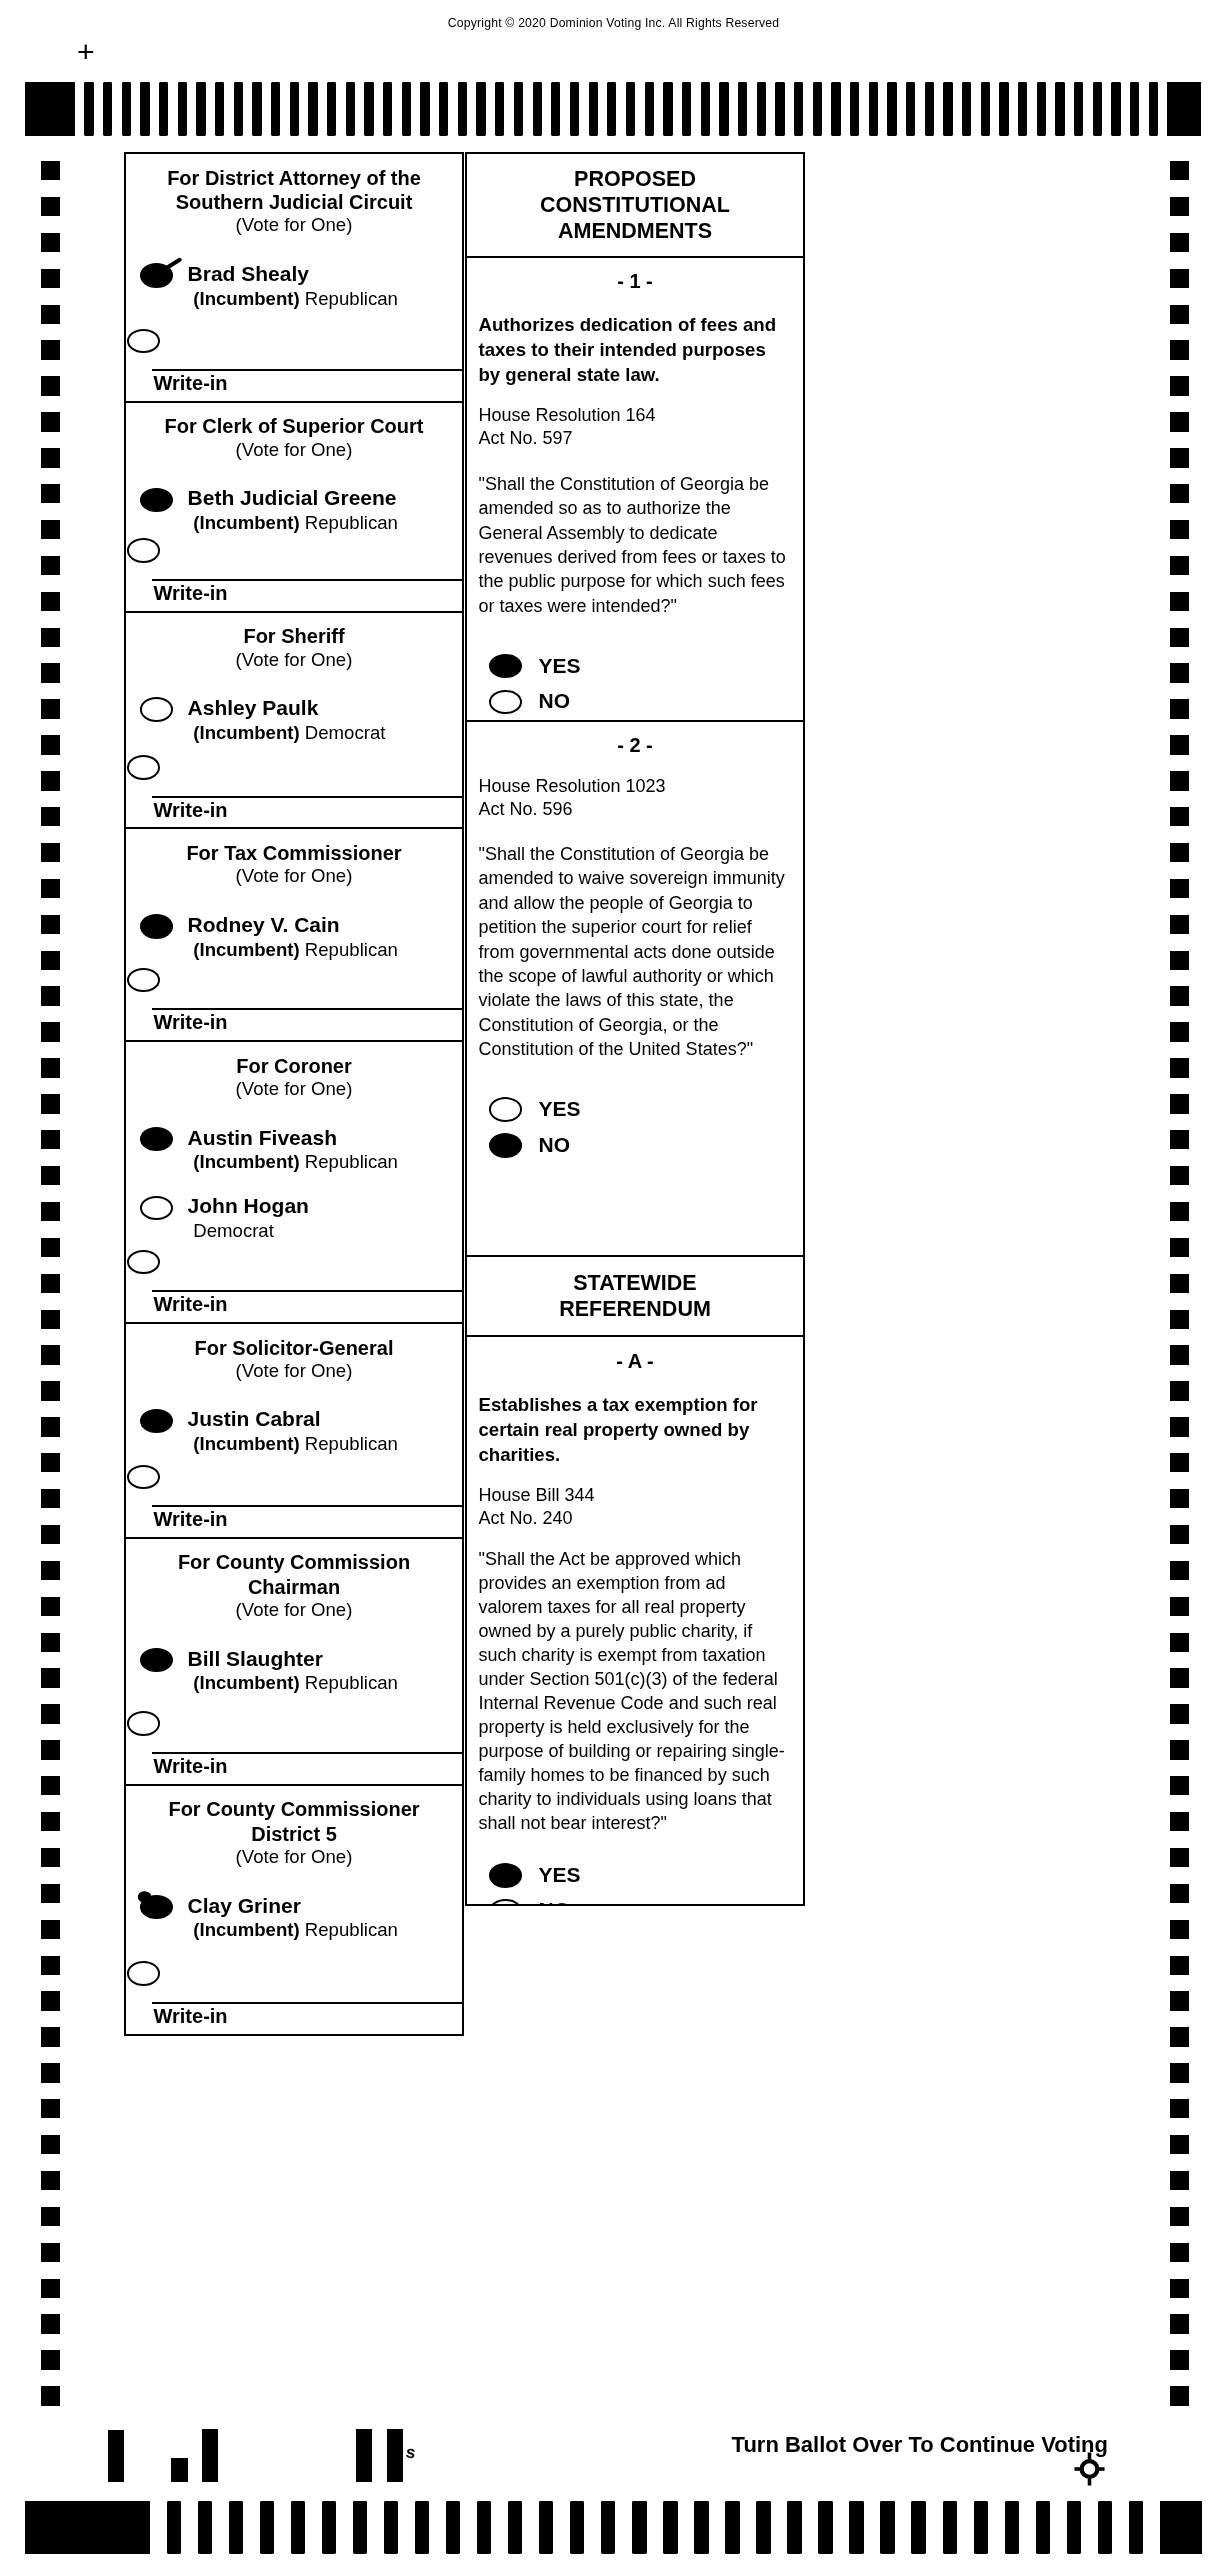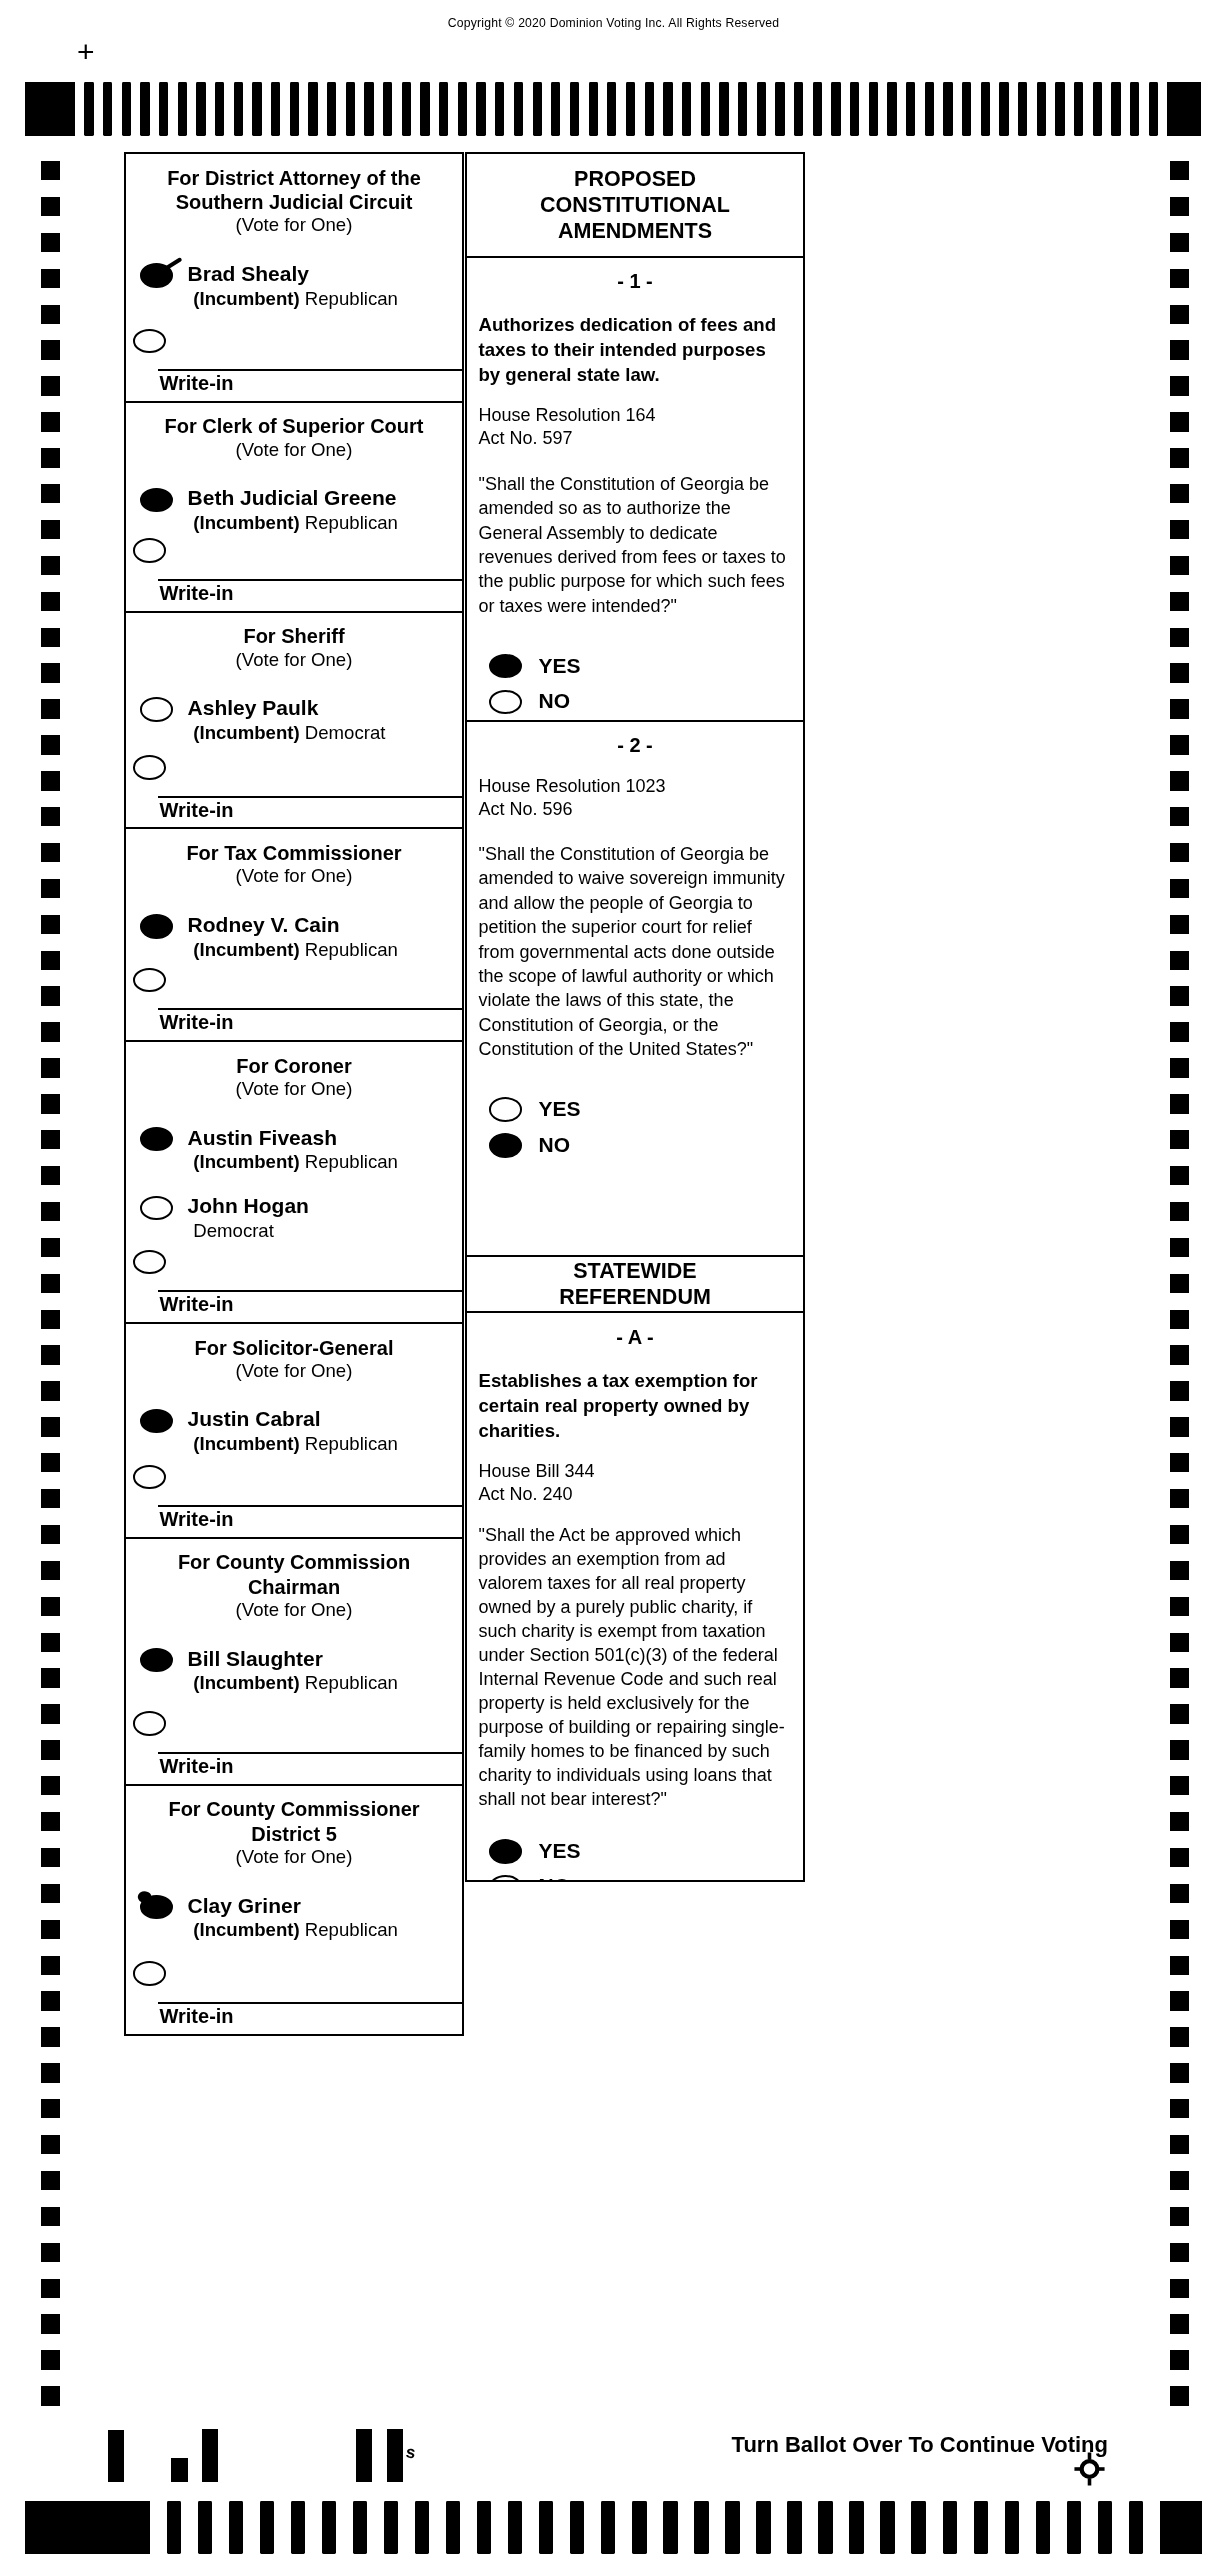--- a/index.html
+++ b/index.html
@@ -38,21 +38,21 @@
   .cand{display:flex;align-items:flex-start;padding-left:14.3px;margin-top:26px;}
   .cand.second{margin-top:21.5px;}
   .cand-text{margin-left:14.3px;}
   .cand-name{font-weight:bold;font-size:21px;line-height:24.4px;}
   .cand-party{font-size:18.6px;line-height:21.5px;margin-top:1.4px;padding-left:5.7px;}
   .cand-party .inc{font-weight:bold;}
   .oval{flex:0 0 auto;width:33px;height:24.4px;border:2.2px solid #000;border-radius:50%;box-sizing:border-box;background:#fff;position:relative;margin-top:1.4px;}
   .oval.filled{background:#000;}
   .oval.tick::after{content:"";position:absolute;width:20px;height:4.3px;background:#000;right:-11.5px;top:-2.9px;transform:rotate(-32deg);border-radius:2.2px;}
   .oval.smudge::before{content:"";position:absolute;width:13px;height:11.5px;background:#000;left:-4.3px;top:-5.7px;border-radius:60% 40% 50% 50%;transform:rotate(25deg);}
-  .writein{margin-top:auto;padding-left:7px;}
+  .writein{margin-top:auto;padding-left:1px;}
   .wi-line{border-top:2.2px solid #000;margin-left:25px;margin-top:16px;}
   .wi-label{font-weight:bold;font-size:20px;line-height:24.4px;margin-left:26.5px;}
   
   .m-header{display:flex;align-items:center;justify-content:center;text-align:center;}
   .m-header .hd{font-weight:bold;font-size:21.5px;line-height:26px;max-width:215px;}
   .measure{padding:0 11.5px;display:flex;flex-direction:column;}
   .m-number{text-align:center;font-weight:bold;font-size:20px;line-height:24.4px;margin-top:11.5px;}
   .m-summary{font-weight:bold;font-size:18.6px;line-height:25px;margin-top:18.6px;}
   .m-refs{font-size:18px;line-height:23px;margin-top:17px;}
   .m-question{font-size:18px;line-height:24.4px;margin-top:21.5px;}
@@ -452,21 +452,21 @@
           <div class="oval"></div>
           <div class="choice-label">YES</div>
         </div>
         <div class="choice">
           <div class="oval filled"></div>
           <div class="choice-label">NO</div>
         </div>
       </div>
     </div>
 
-    <div class="box m-header" style="height:58px">
+    <div class="box m-header" style="height:82px">
       <div class="hd" style="max-width:201px">STATEWIDE REFERENDUM</div>
     </div>
 
     <div class="box measure" style="height:571px">
       <div class="m-number">- A -</div>
       <div class="m-summary">Establishes a tax exemption for certain real property owned by charities.</div>
       <div class="m-refs">
         <div>House Bill 344</div>
         <div>Act No. 240</div>
       </div>

